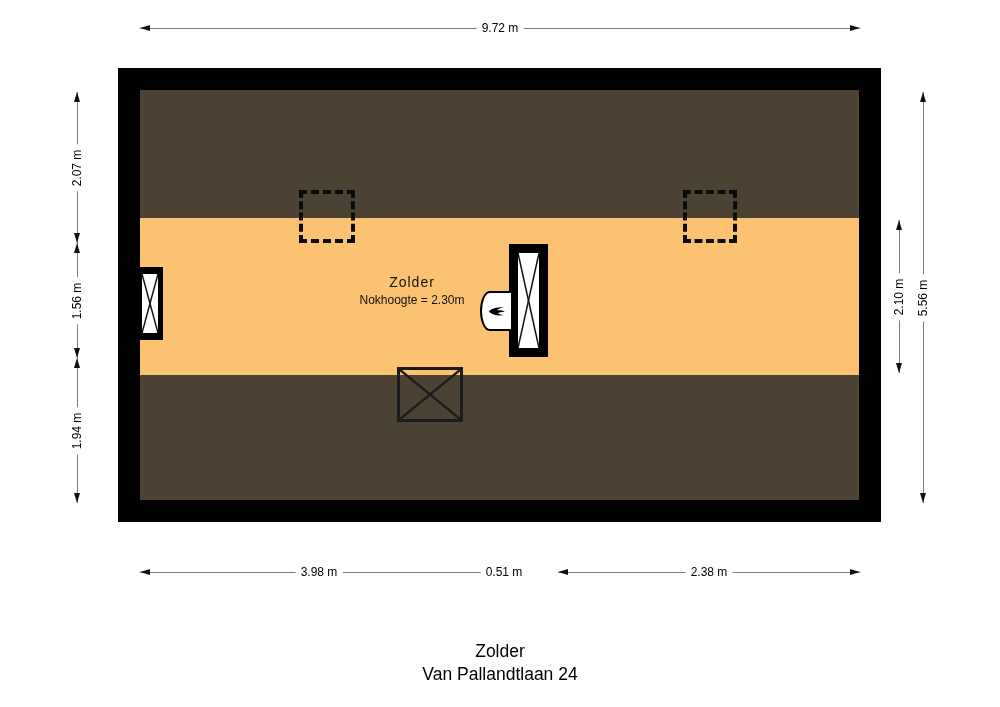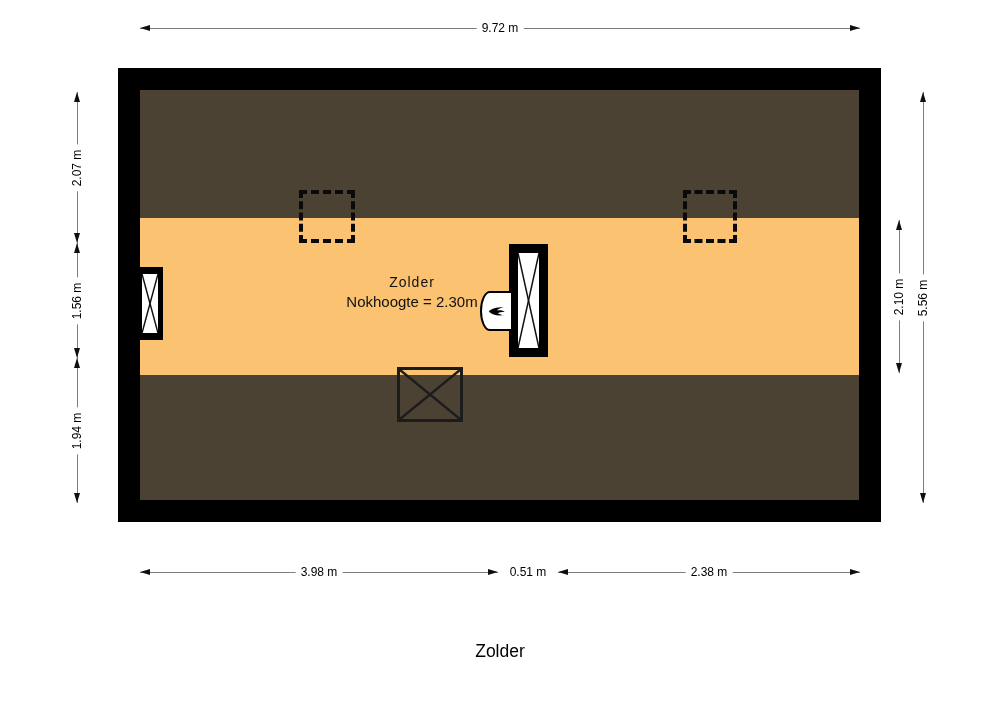--- a/index.html
+++ b/index.html
@@ -34,21 +34,21 @@
     position:absolute;box-sizing:border-box;background:#fff;
     border:2.5px solid #000;border-radius:10px 0 0 10px / 20px 0 0 20px;
     display:flex;align-items:center;justify-content:center;
   }
 
   .xbox{position:absolute;box-sizing:border-box;border:3px solid #1c1c1c;background:transparent;}
   .xbox svg{position:absolute;left:0;top:0;width:100%;height:100%;display:block;}
 
   .roomlabel{position:absolute;transform:translateX(-50%);text-align:center;white-space:nowrap;}
   .roomlabel .rl1{font-size:14px;letter-spacing:1px;color:#111;}
-  .roomlabel .rl2{font-size:15px;margin-top:3px;color:#111;}
+  .roomlabel .rl2{font-size:12px;margin-top:3px;color:#111;}
 
   
   .dimh,.dimv{position:absolute;}
   .dimh .dline{position:absolute;left:0;width:100%;top:-0.5px;height:1px;background:#7d7d7d;}
   .dimv .dline{position:absolute;top:0;height:100%;left:-0.5px;width:1px;background:#7d7d7d;}
   .ah{position:absolute;width:0;height:0;}
   .dimh .ah.w{left:0;top:-3.5px;border-top:3.5px solid transparent;border-bottom:3.5px solid transparent;border-right:10px solid #0f0f0f;}
   .dimh .ah.e{right:0;top:-3.5px;border-top:3.5px solid transparent;border-bottom:3.5px solid transparent;border-left:10px solid #0f0f0f;}
   .dimv .ah.n{top:0;left:-3.5px;border-left:3.5px solid transparent;border-right:3.5px solid transparent;border-bottom:10px solid #0f0f0f;}
   .dimv .ah.s{bottom:0;left:-3.5px;border-left:3.5px solid transparent;border-right:3.5px solid transparent;border-top:10px solid #0f0f0f;}
@@ -109,21 +109,21 @@
     <i class="ah s"></i>
     <span class="dlabel">5.56 m</span>
   </div>
 
   <div class="dimh" style="left:140px;top:562px;width:358px;">
     <div class="dline"></div>
     <i class="ah w"></i>
     <i class="ah e"></i>
     <span class="dlabel">3.98 m</span>
   </div>
-  <span class="dlabel free" style="left:528px;top:562px;">0.51 m</span>
+  <span class="dlabel free" style="left:504px;top:562px;">0.51 m</span>
   <div class="dimh" style="left:558px;top:562px;width:302px;">
     <div class="dline"></div>
     <i class="ah w"></i>
     <i class="ah e"></i>
     <span class="dlabel">2.38 m</span>
   </div>
 
   <div class="plan">
     <div class="band top"></div>
     <div class="band bot"></div>
@@ -163,15 +163,16 @@
     </div>
 
     <div class="roomlabel" style="left:272px;top:184px;">
       <div class="rl1">Zolder</div>
       <div class="rl2">Nokhoogte = 2.30m</div>
     </div>
   </div>
 
   <div class="caption">
     <div>Zolder</div>
+    <div>Van Pallandtlaan 24</div>
   </div>
 
 </div>
 
 </body></html>

